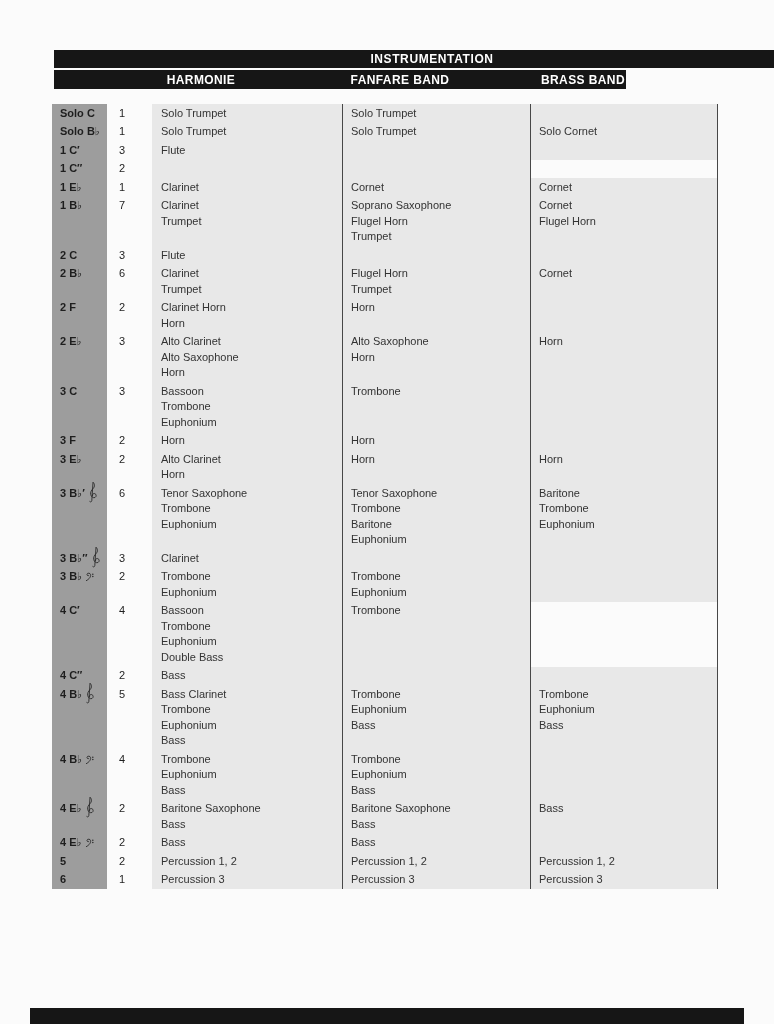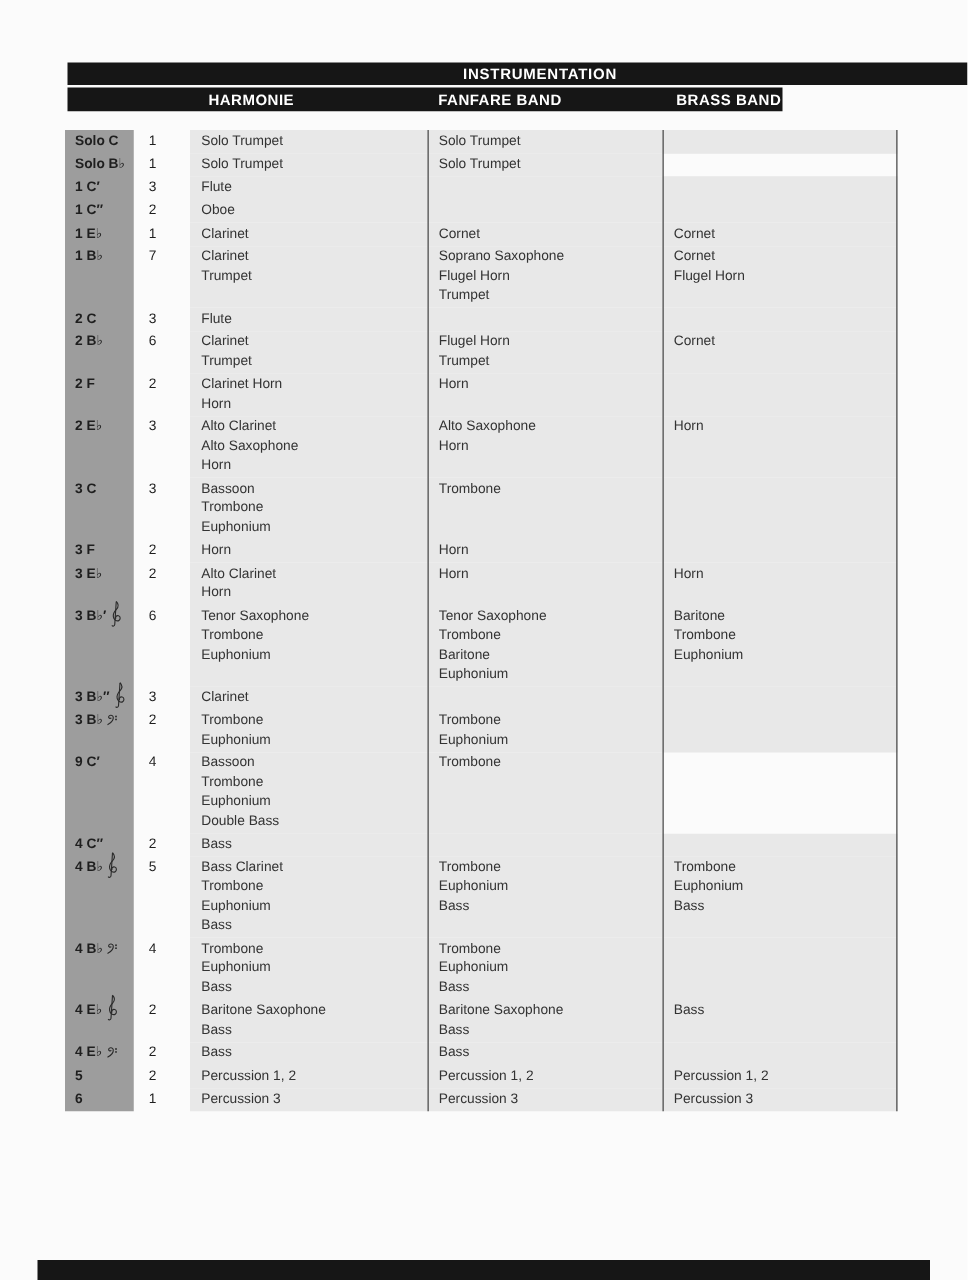--- a/index.html
+++ b/index.html
@@ -114,36 +114,36 @@
         </div>
         <div class="row">
           <div class="cell label-cell"><span class="part-text">Solo B♭</span></div>
           <div class="cell count-cell">1</div>
           <div class="cell inst-cell">
             <div class="inst-line">Solo Trumpet</div>
           </div>
           <div class="cell inst-cell">
             <div class="inst-line">Solo Trumpet</div>
           </div>
+          <div class="cell inst-cell">
+            <div class="inst-line">Solo Cornet</div>
+          </div>
         </div>
         <div class="row">
           <div class="cell label-cell"><span class="part-text">1 C′</span></div>
           <div class="cell count-cell">3</div>
           <div class="cell inst-cell">
             <div class="inst-line">Flute</div>
           </div>
           <div class="cell inst-cell"></div>
           <div class="cell inst-cell"></div>
         </div>
         <div class="row">
           <div class="cell label-cell"><span class="part-text">1 C″</span></div>
           <div class="cell count-cell">2</div>
-          <div class="cell inst-cell">
-            <div class="inst-line">Oboe</div>
-          </div>
           <div class="cell inst-cell"></div>
           <div class="cell inst-cell"></div>
         </div>
         <div class="row">
           <div class="cell label-cell"><span class="part-text">1 E♭</span></div>
           <div class="cell count-cell">1</div>
           <div class="cell inst-cell">
             <div class="inst-line">Clarinet</div>
           </div>
           <div class="cell inst-cell">
@@ -306,21 +306,21 @@
             <div class="inst-line">Trombone</div>
             <div class="inst-line">Euphonium</div>
           </div>
           <div class="cell inst-cell">
             <div class="inst-line">Trombone</div>
             <div class="inst-line">Euphonium</div>
           </div>
           <div class="cell inst-cell"></div>
         </div>
         <div class="row">
-          <div class="cell label-cell"><span class="part-text">9 C′</span></div>
+          <div class="cell label-cell"><span class="part-text">4 C′</span></div>
           <div class="cell count-cell">4</div>
           <div class="cell inst-cell">
             <div class="inst-line">Bassoon</div>
             <div class="inst-line">Trombone</div>
             <div class="inst-line">Euphonium</div>
             <div class="inst-line">Double Bass</div>
           </div>
           <div class="cell inst-cell">
             <div class="inst-line">Trombone</div>
           </div>

